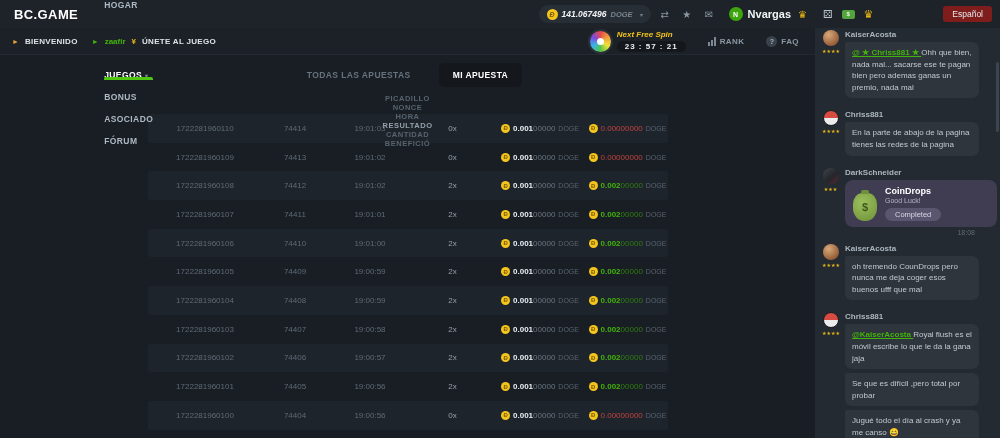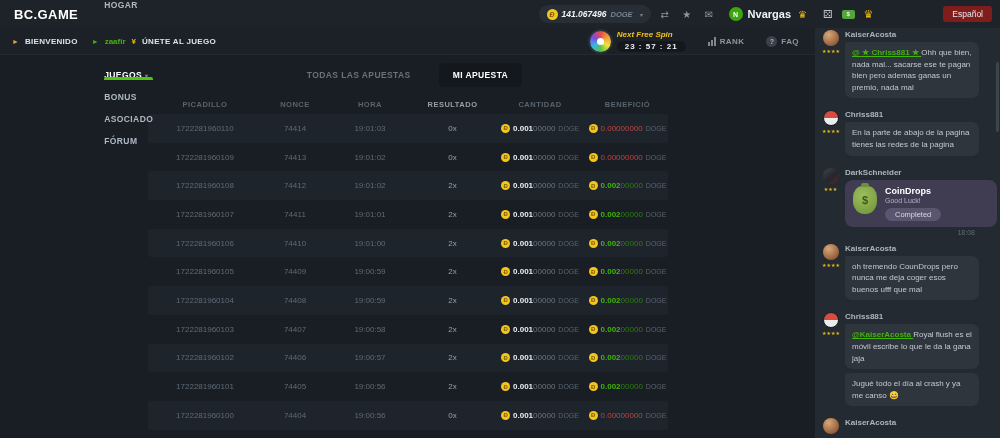--- a/index.html
+++ b/index.html
@@ -56,21 +56,21 @@
   .small-label { font-size:8px; font-weight:bold; color:#8c97a2; letter-spacing:.4px; }
   .faq { display:flex; align-items:center; gap:4px; margin-left:16px; margin-right:4px; cursor:pointer; }
   .faq-circle { width:11px; height:11px; border-radius:50%; background:#39414a; color:#aab4be; font-size:7px; font-weight:bold; display:flex; align-items:center; justify-content:center; }
 
   
   .main { flex:1; display:flex; flex-direction:column; align-items:center; padding-top:8px; }
   .tabs { display:flex; gap:14px; align-items:center; margin-bottom:7px; }
   .tab { font-size:8.5px; font-weight:bold; letter-spacing:.4px; color:#67727d; padding:7px 14px; border-radius:5px; cursor:pointer; }
   .tab.active { color:#ffffff; background:#14181d; }
   .table { width:520px; }
-  .thead { display:flex; height:20px; align-items:center; }
+  .thead { display:flex; height:20px; align-items:center;flex-direction:column; }
   .th { font-size:7.5px; font-weight:bold; color:#58636e; letter-spacing:.5px; text-align:center; }
   .trow { display:flex; align-items:center; height:28.7px; border-radius:3px; cursor:pointer; }
   .trow.alt { background:#1e242c;text-align:right; }
   .td { font-size:8px; color:#5f6a75; display:flex; align-items:center; justify-content:center; gap:3px; }
   .c-hash { width:115px; } .c-nonce { width:65px; } .c-hora { width:85px; }
   .c-result { width:80px; color:#95a0aa; }
   .c-amount { width:95px; } .c-profit { width:80px; }
   .coin { width:9px; height:9px; border-radius:50%; background:#f4c51e; color:#7c5e00; font-size:6px; font-weight:bold; display:flex; align-items:center; justify-content:center; flex-shrink:0; }
   .amt { white-space:nowrap; }
   .amt b { color:#e9edf1; font-weight:bold; }
@@ -88,21 +88,21 @@
   .msg-left { width:17px; flex-shrink:0; display:flex; flex-direction:column; align-items:center; }
   .avatar { width:16px; height:16px; border-radius:50%; flex-shrink:0; cursor:pointer; }
   .av-kaiser { background:radial-gradient(circle at 35% 30%, #d9a879, #96603a 70%, #6e4526); }
   .av-chriss { background:linear-gradient(180deg, #d84b41 0 52%, #ececec 52% 100%); border:1px solid #1c2127; }
   .av-dark { background:linear-gradient(140deg, #41464d, #23262b 55%, #5a2730); }
   .stars { font-size:5px; color:#e3b41a; margin-top:2px; line-height:1.2; text-align:center; width:17px; }
   .msg-body { flex:1; min-width:0; }
   .msg-user { font-size:8px; font-weight:bold; color:#aab6c0; margin-bottom:3px; cursor:pointer; }
   .bubble { background:#2e353d; border-radius:2px 7px 7px 7px; padding:5px 7px; font-size:8px; line-height:1.45; color:#c2c9d1; margin-bottom:4px; width:fit-content; max-width:150px; }
   .mention { color:#43b30b; font-weight:bold;text-decoration:underline; }
-  .card { background:#403c52; border-radius:8px; padding:6px 8px; display:flex; align-items:flex-start; gap:8px; width:152px; margin-bottom:2px; cursor:pointer; }
+  .card { background:#403c52; border-radius:8px; padding:6px 8px; display:flex; align-items:flex-end; gap:8px; width:152px; margin-bottom:2px; cursor:pointer; }
   .sack { width:24px; height:28px; background:radial-gradient(circle at 40% 35%, #9cc05d, #6d9038); border-radius:40% 40% 46% 46%; position:relative; flex-shrink:0; display:flex; align-items:center; justify-content:center; }
   .sack::before { content:""; position:absolute; top:-3px; left:8px; width:8px; height:4px; background:#6d9038; border-radius:2px; }
   .sack::after { content:"$"; color:#3f5a1b; font-weight:bold; font-size:11px; }
   .card-title { font-size:9px; font-weight:bold; color:#ffffff; }
   .card-sub { font-size:7px; color:#b7b1c6; margin:1px 0 4px; }
   .card-btn { background:#5b5670; color:#d9d5e6; font-size:7.5px; border-radius:9px; padding:2px 10px; width:fit-content; cursor:pointer; }
   .msg-time { font-size:7px; color:#5f6a74; text-align:right; margin-top:1px; padding-right:4px; }
   .chat-scrollbar { position:absolute; right:1px; top:34px; width:3px; height:70px; background:#3c444d; border-radius:2px; }
 </style>
 </head>
@@ -433,20 +433,21 @@
             </div>
   </div>
           <div class="msg">
     <div class="msg-left">
       <div class="avatar av-chriss"></div>
       <div class="stars">★★★★</div>
     </div>
     <div class="msg-body">
       <div class="msg-user">Chriss881</div>
     <div class="bubble"><span class="mention">@KaiserAcosta  </span>Royal flush es el móvil escribe lo que le da la gana jaja</div>
+              <div class="bubble">Se que es difícil ,pero total por probar</div>
               <div class="bubble">Jugué todo el día al crash y ya me canso 😄</div>
             </div>
   </div>
           <div class="msg">
     <div class="msg-left">
       <div class="avatar av-kaiser"></div>
 
     </div>
     <div class="msg-body">
       <div class="msg-user">KaiserAcosta</div>

